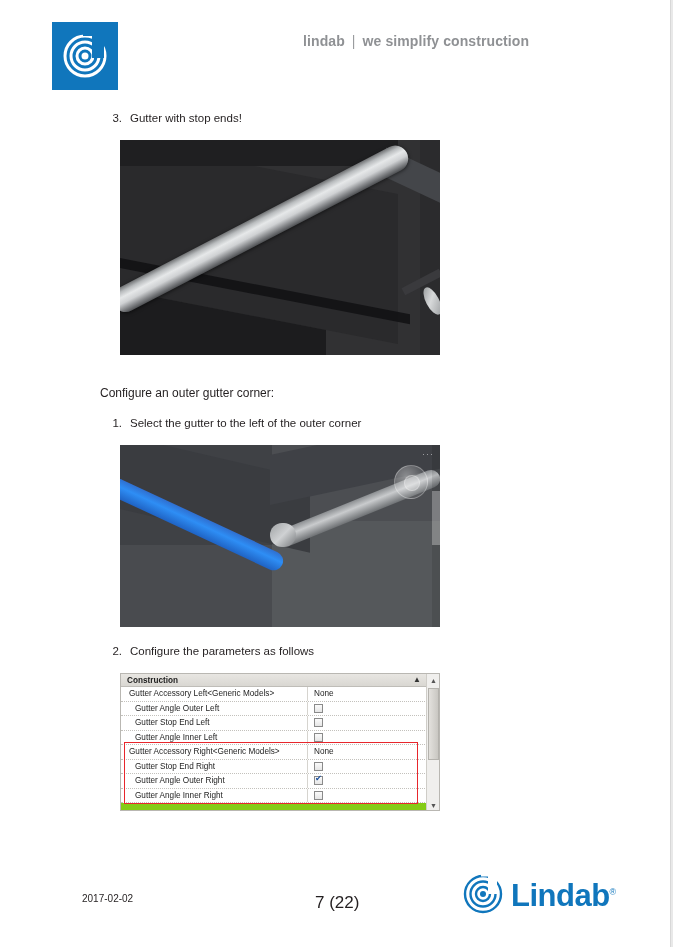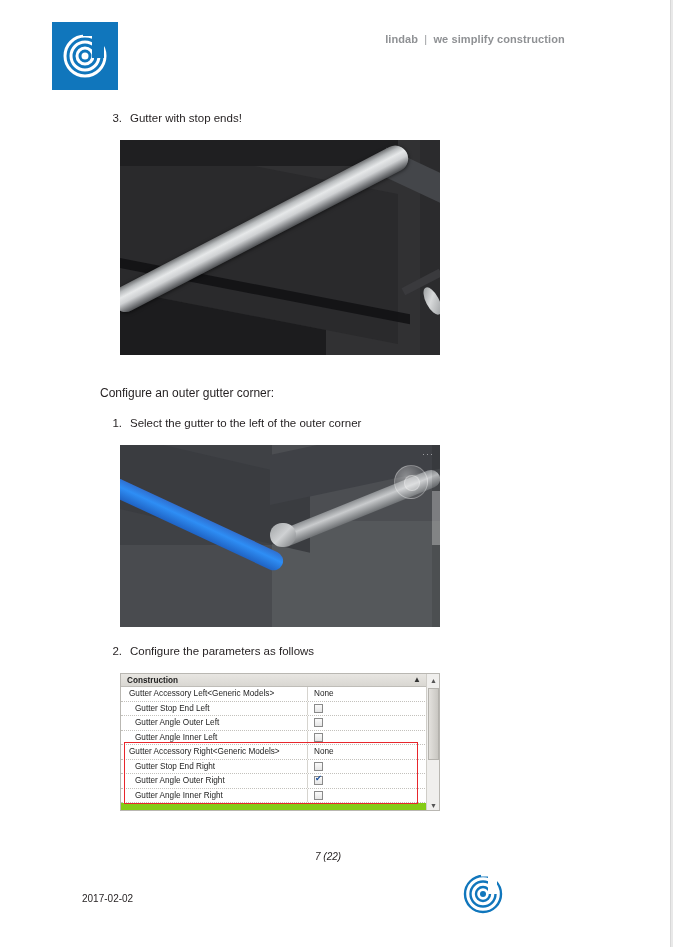--- a/index.html
+++ b/index.html
@@ -27,24 +27,24 @@
   
   .logo-box {
     position: absolute;
     left: 52px; top: 22px;
     width: 66px; height: 68px;
     background: #1076bc;
   }
   .logo-box svg { display: block; }
   .header-tagline {
     position: absolute;
-    left: 320px; top: 33px;
+    left: 303px; top: 33px;
     width: 310px;
-    text-align: center;
-    font-size: 11px;
+    text-align: left;
+    font-size: 14px;
     color: #8f9194;
     letter-spacing: .1px;
   }
   .header-tagline .brand { font-weight: bold; }
   .header-tagline .sep { padding: 0 3px; color: #9a9c9f; }
   .header-tagline .slogan { font-weight: bold; }
 
   
   .list-item {
     position: absolute;
@@ -349,24 +349,23 @@
 
   
   .footer-date {
     position: absolute;
     left: 82px; top: 893px;
     font-size: 10px;
     color: #231f20;
   }
   .footer-page {
     position: absolute;
-    left: 315px; top: 851px;
-    font-size: 10px;
+    left: 315px; top: 893px;
+    font-size: 17px;
     color: #231f20;
-    font-style: italic;
   }
   .footer-logo {
     position: absolute;
     left: 462px; top: 875px;
     height: 42px;
     display: flex;
     align-items: center;
     gap: 7px;
   }
   .footer-logo .wordmark {
@@ -466,27 +465,27 @@
       <span class="collapse">▲</span>
     </div>
     <div class="rows" id="prop-rows">
         <div class="prow">
           <div class="pname">Gutter Accessory Left&lt;Generic Models&gt;</div>
           <div class="pval">
             <span>None</span>
           </div>
         </div>
         <div class="prow indent">
+          <div class="pname">Gutter Angle Outer Left</div>
+          <div class="pval">
+            <span class="cbox"></span>
+          </div>
+        </div>
+        <div class="prow indent">
           <div class="pname">Gutter Stop End Left</div>
-          <div class="pval">
-            <span class="cbox"></span>
-          </div>
-        </div>
-        <div class="prow indent">
-          <div class="pname">Gutter Angle Outer Left</div>
           <div class="pval">
             <span class="cbox"></span>
           </div>
         </div>
         <div class="prow indent">
           <div class="pname">Gutter Angle Inner Left</div>
           <div class="pval">
             <span class="cbox"></span>
           </div>
         </div>
@@ -531,15 +530,16 @@
         <g fill="none" stroke="#1076bc" stroke-width="2.4">
           <circle cx="21" cy="21" r="18"></circle>
           <circle cx="21" cy="21" r="12.5"></circle>
           <circle cx="21" cy="21" r="7"></circle>
         </g>
         <circle cx="21" cy="21" r="3" fill="#1076bc"></circle>
         <rect x="19" y="0" width="14" height="3.5" fill="#ffffff"></rect>
         <rect x="26" y="2" width="9" height="19" fill="#ffffff"></rect>
       </svg>
     </span>
+    <span class="wordmark"><span>Lindab</span><span class="reg">®</span></span>
   </div>
 
 </div>
 
 </body></html>

